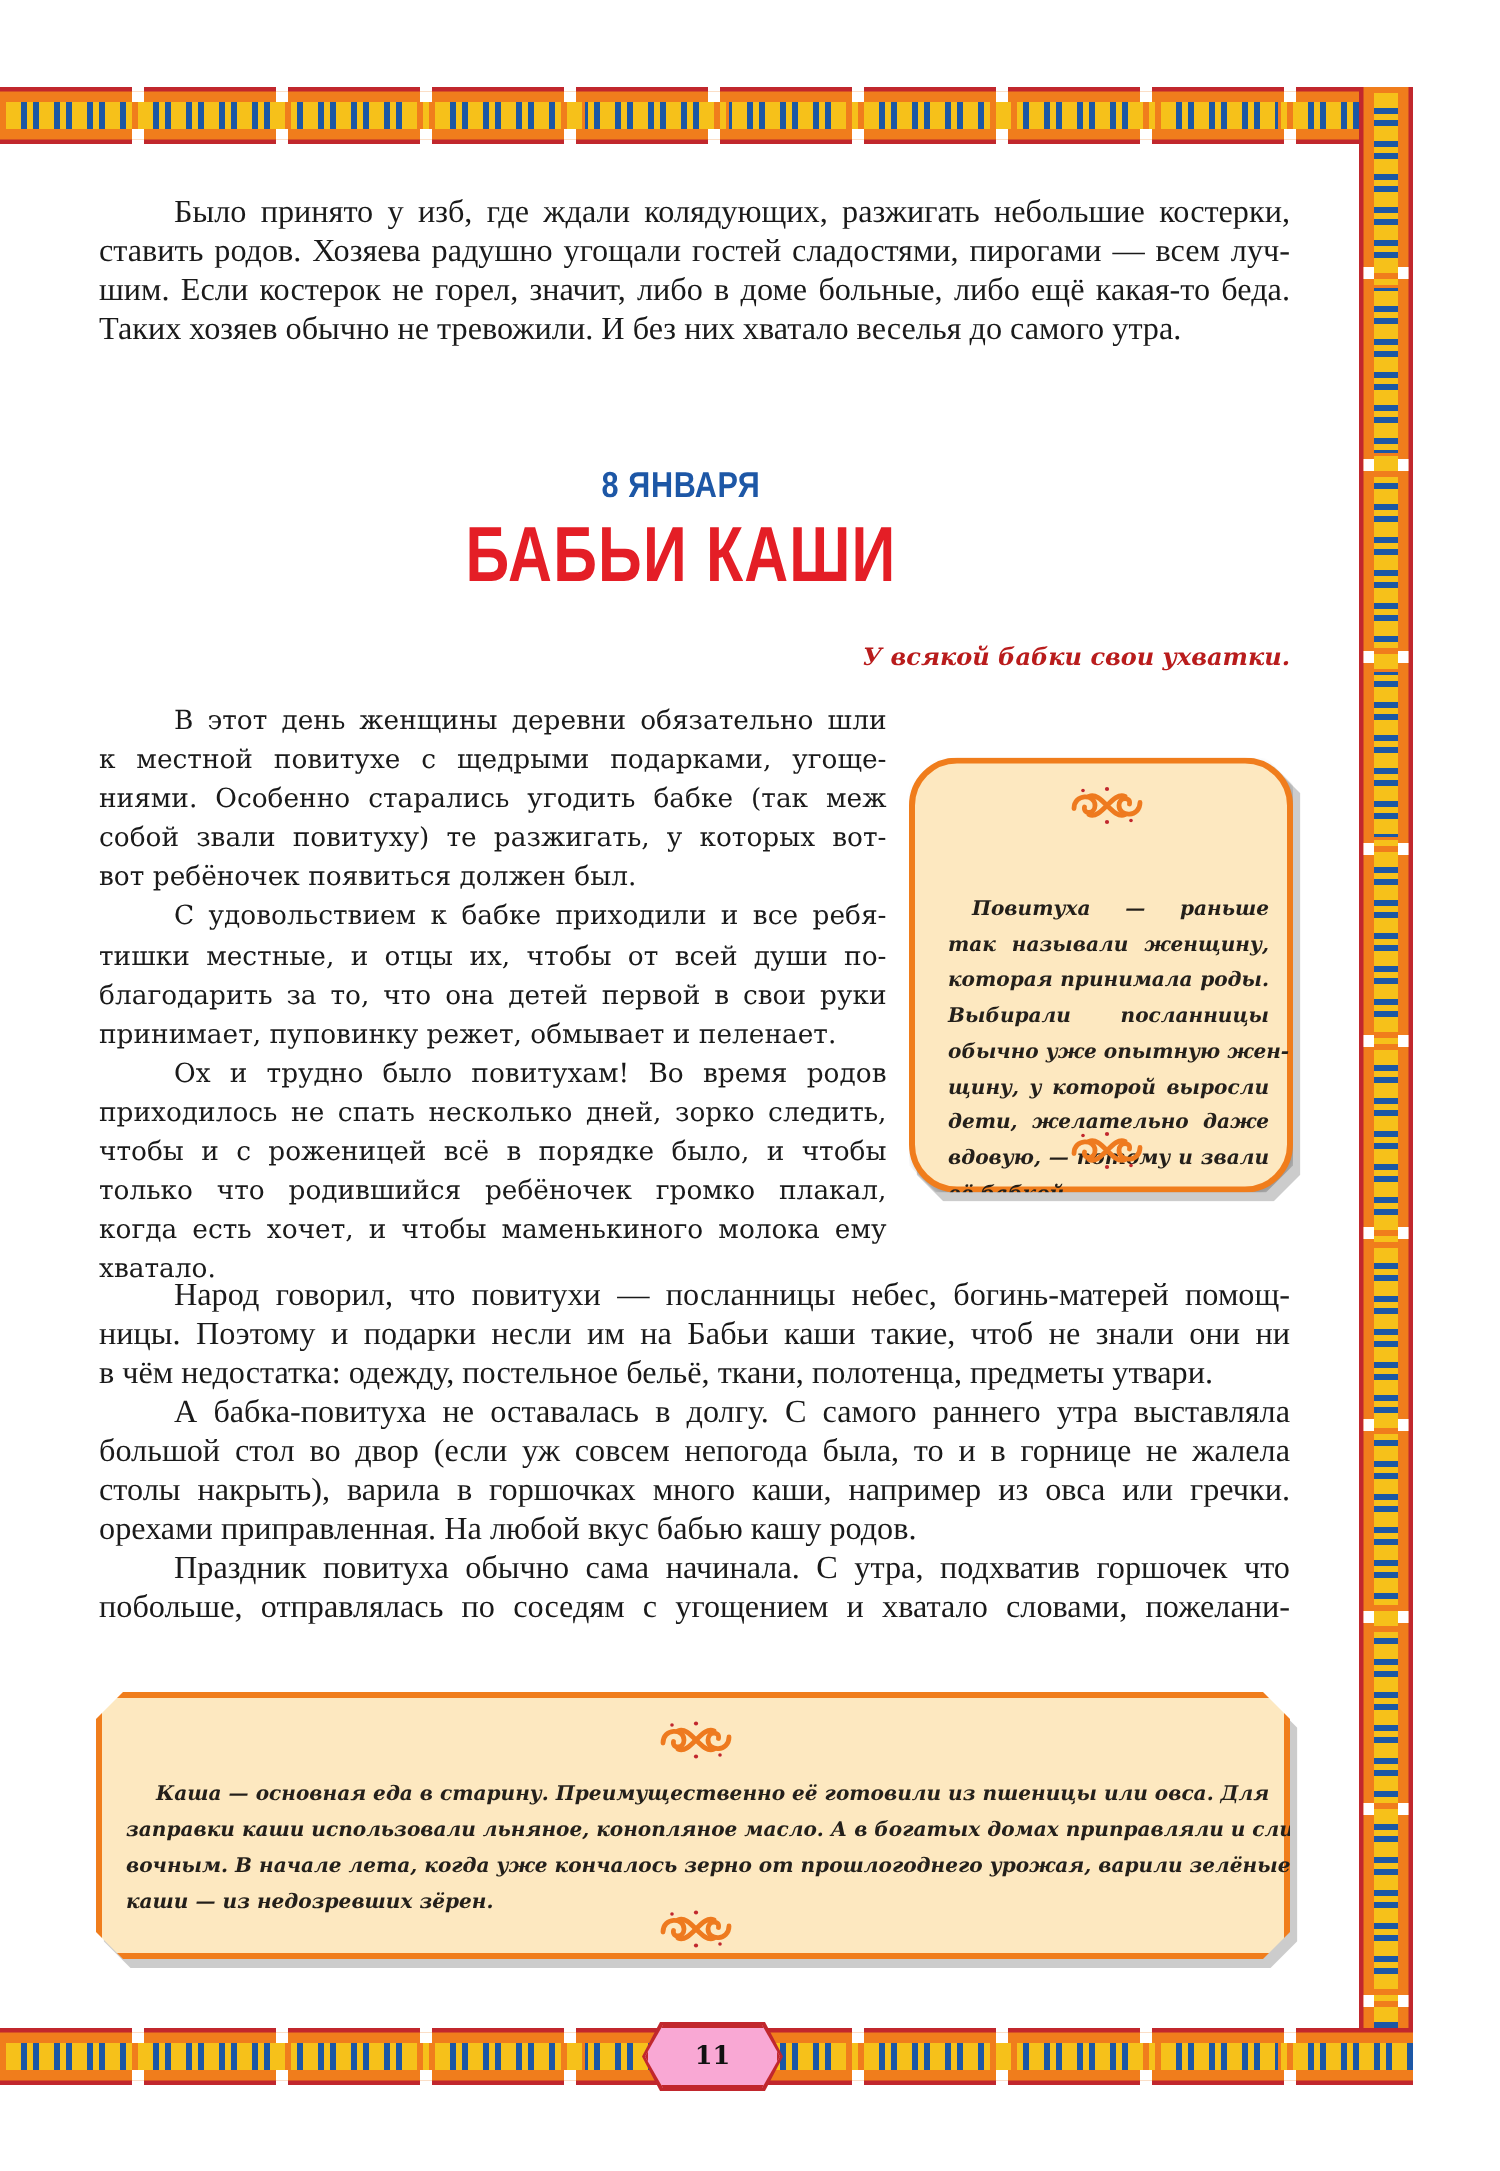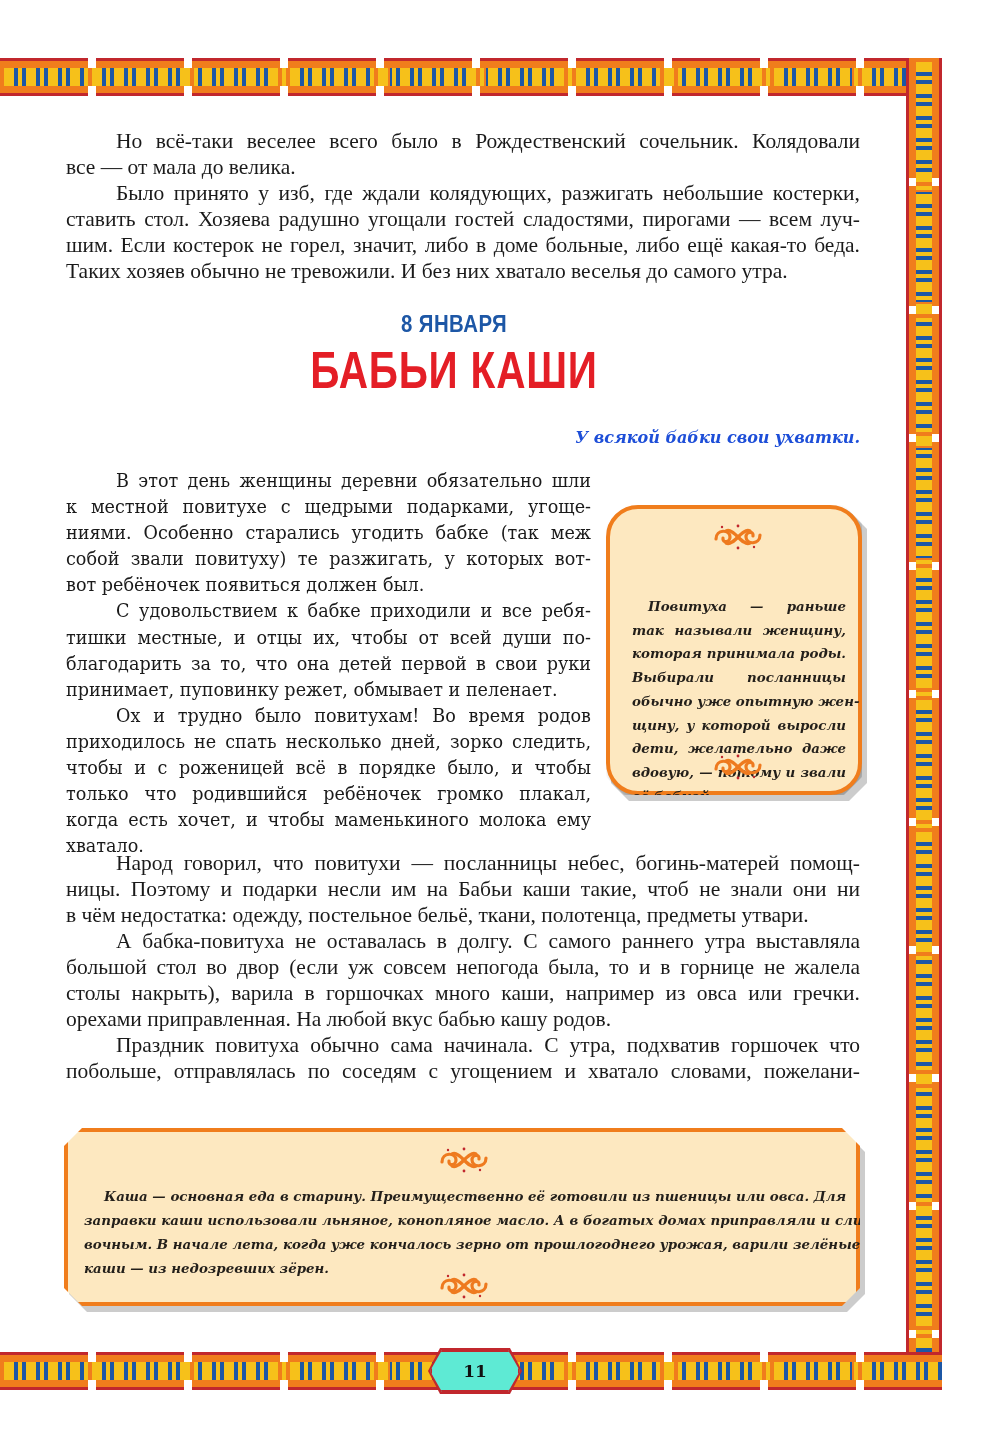--- a/index.html
+++ b/index.html
@@ -43,21 +43,21 @@
       repeating-linear-gradient(180deg, transparent 0 4px, #f6c11a 4px 14px, transparent 14px 18px, #f6c11a 18px 22px),
       repeating-linear-gradient(180deg, #f07d1c 0 6px, transparent 6px 116px, #f07d1c 116px 128px),
       #1c57a5;
   }
   #border-top { left: 0; top: 58px; width: 942px; }
   #border-right { left: 906px; top: 58px; height: 1332px; }
   #border-bottom { left: 0; top: 1352px; width: 942px; }
 
   .page-number-box {
     position: absolute; left: 430px; top: 1350px; width: 90px; height: 42px;
-    background: #5eead4; border: 2px solid #c1272d;
+    background: #f9a8d4; border: 2px solid #c1272d;
     clip-path: polygon(12px 0, calc(100% - 12px) 0, 100% 50%, calc(100% - 12px) 100%, 12px 100%, 0 50%);
     display: flex; align-items: center; justify-content: center;
     z-index: 3;
   }
   .page-number-frame {
     position: absolute; left: 428px; top: 1348px; width: 94px; height: 46px;
     background: #c1272d;
     clip-path: polygon(12px 0, calc(100% - 12px) 0, 100% 50%, calc(100% - 12px) 100%, 12px 100%, 0 50%);
     z-index: 2;
   }
@@ -88,21 +88,21 @@
     color: #1d57a6; letter-spacing: 0.5px; transform: scaleX(0.85);
   }
   .title-heading {
     position: absolute; left: 0; width: 908px; top: 340px; text-align: center;
     font-family: "Liberation Sans", sans-serif; font-weight: bold; font-size: 52px;
     color: #e41e26; letter-spacing: 1px; transform: scaleX(0.78);
   }
   .epigraph {
     position: absolute; right: 140px; top: 428px;
     font-family: "DejaVu Serif", serif; font-style: italic; font-weight: bold;
-    font-size: 16px; color: #1d4ed8;
+    font-size: 16px; color: #b91c1c;
   }
 
   
   .note {
     position: absolute; background: #fde8c0; border: 4px solid #f07d1c;
     clip-path: polygon(18px 0, calc(100% - 18px) 0, 100% 18px, 100% calc(100% - 18px), calc(100% - 18px) 100%, 18px 100%, 0 calc(100% - 18px), 0 18px);
     filter: drop-shadow(2px 3px 2px rgba(0,0,0,0.25));
   }
   .note-shadow {
     position: absolute; background: #9a9a9a; opacity: 0.5;
@@ -135,26 +135,22 @@
 <div id="border-top" class="border-h"></div>
 <div id="border-right" class="border-v"></div>
 <div id="border-bottom" class="border-h"></div>
 <div class="page-number-frame"></div>
 <div class="page-number-box">
   <span class="page-number">11</span>
 </div>
 
 <div id="intro-block" class="para">
   <p>
-    <span class="line indent">Но всё-таки веселее всего было в Рождественский сочельник. Колядовали</span>
-    <span class="line last">все — от мала до велика.</span>
-  </p>
-  <p>
     <span class="line indent">Было принято у изб, где ждали колядующих, разжигать небольшие костерки,</span>
-    <span class="line">ставить стол. Хозяева радушно угощали гостей сладостями, пирогами — всем луч-</span>
+    <span class="line">ставить родов. Хозяева радушно угощали гостей сладостями, пирогами — всем луч-</span>
     <span class="line">шим. Если костерок не горел, значит, либо в доме больные, либо ещё какая-то беда.</span>
     <span class="line last">Таких хозяев обычно не тревожили. И без них хватало веселья до самого утра.</span>
   </p>
 </div>
 
 <div class="date-heading">8 ЯНВАРЯ</div>
 <div class="title-heading">БАБЬИ КАШИ</div>
 <div class="epigraph">У всякой бабки свои ухватки.</div>
 
 <div id="main-left-block" class="para">

